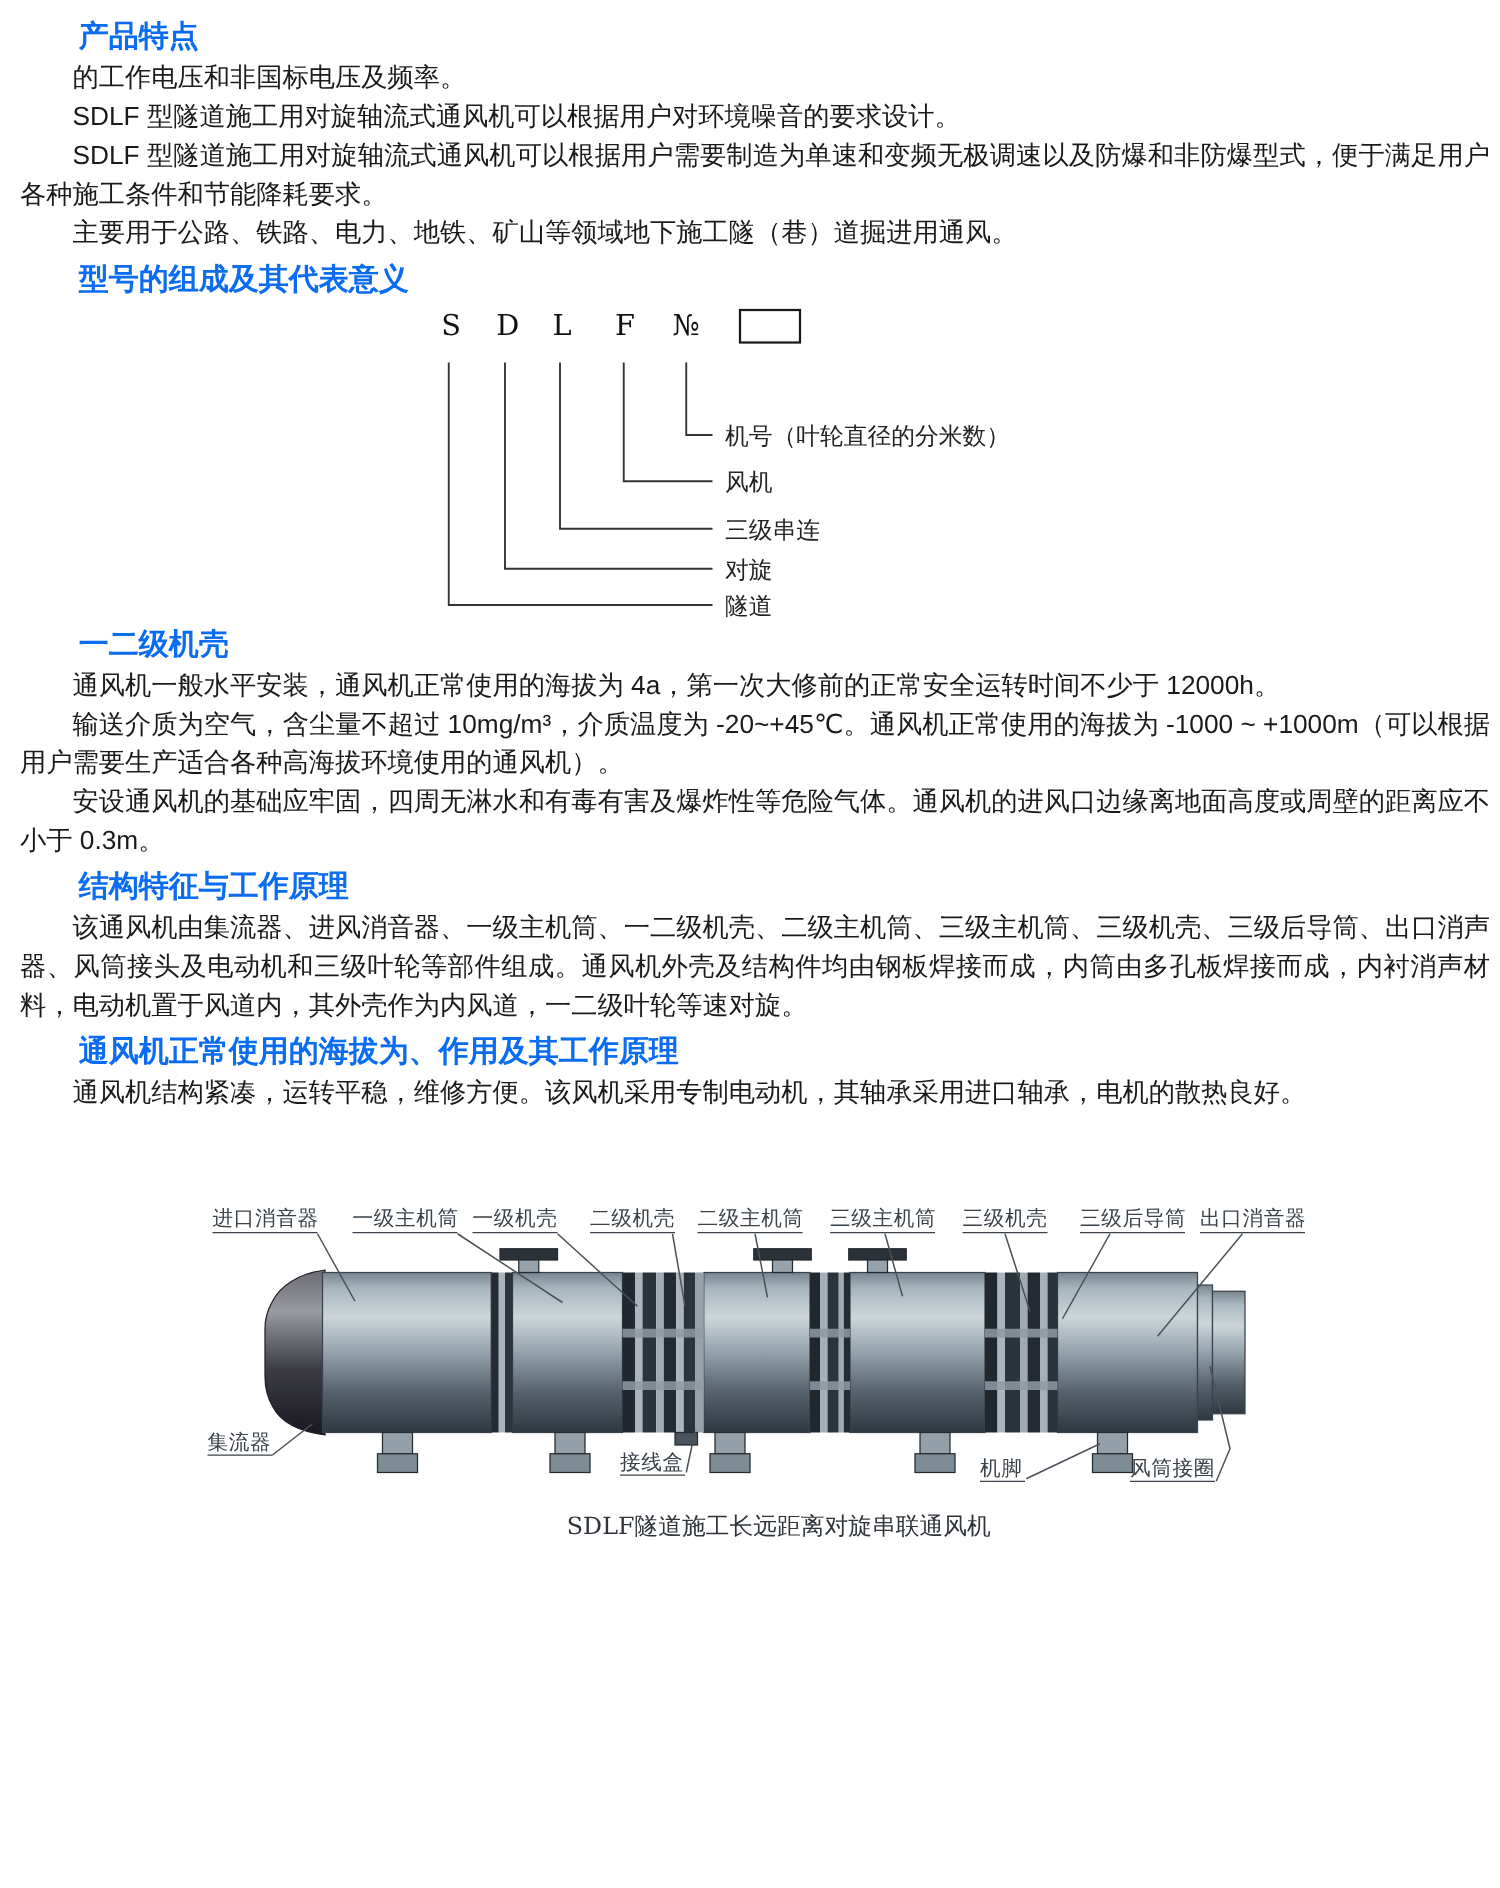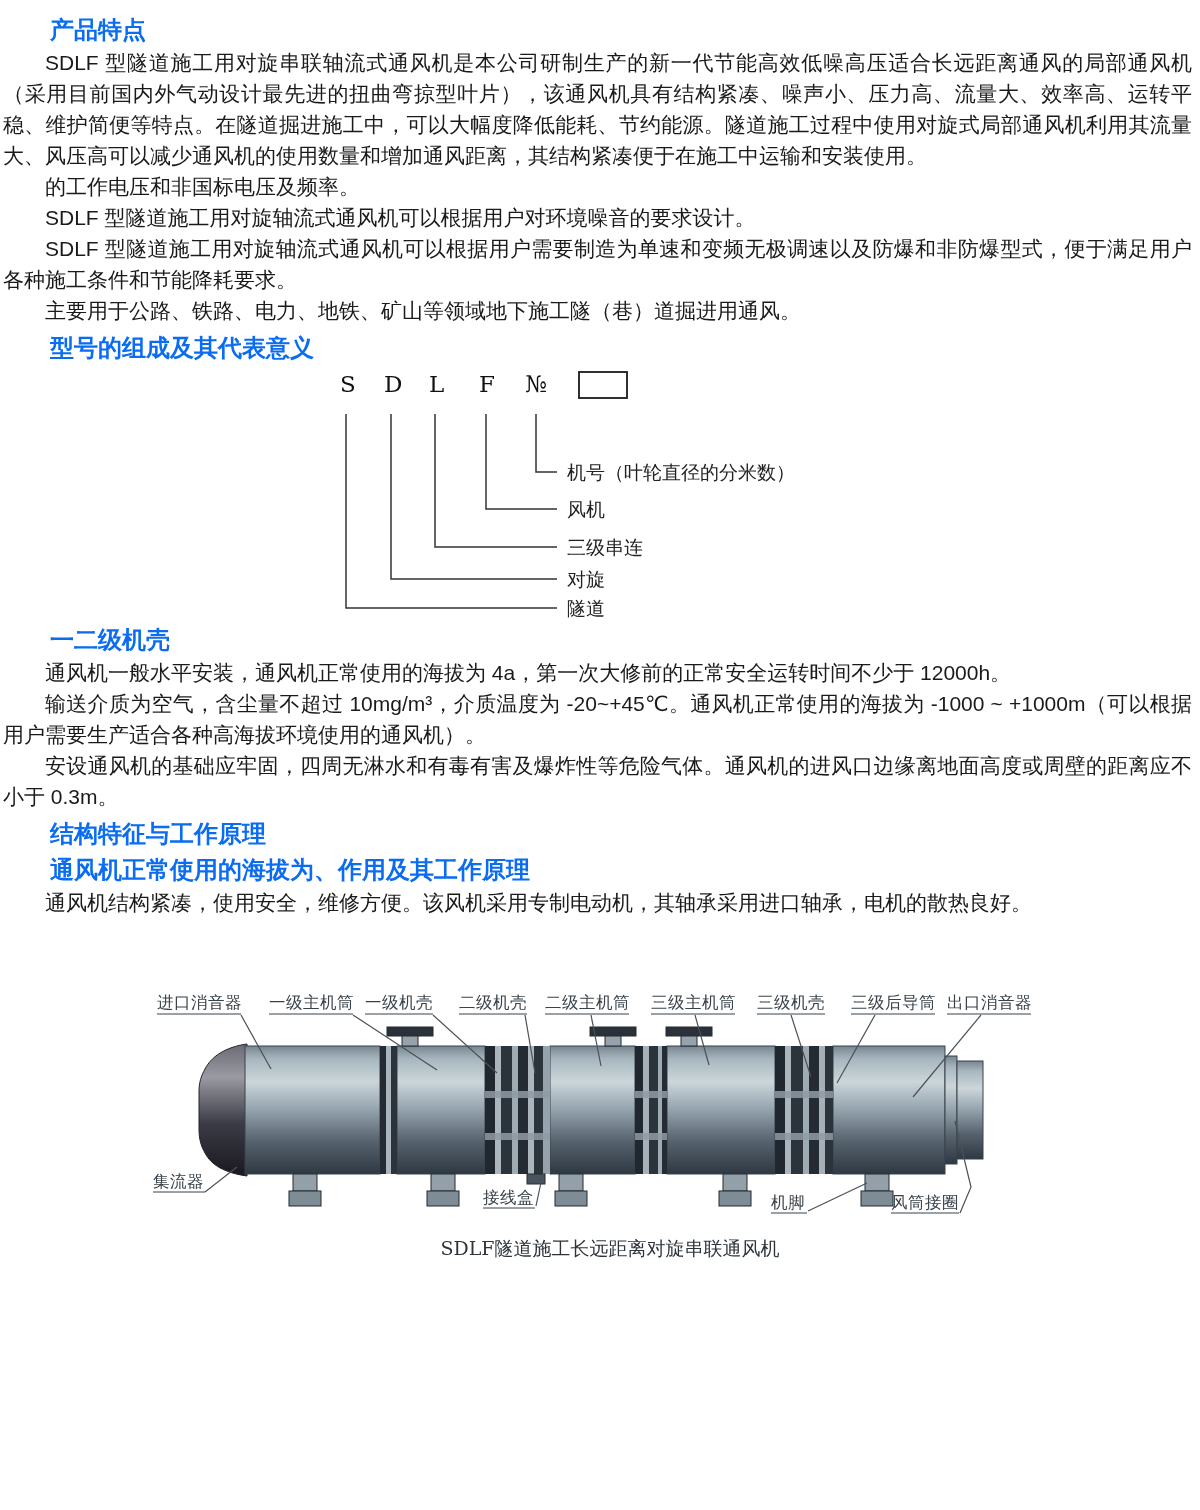--- a/index.html
+++ b/index.html
@@ -1,40 +1,39 @@
 <!DOCTYPE html>
 <html lang="zh" style="--accent: #0a6cf0;"><head>
 <meta charset="utf-8">
 <style>
   html,body{margin:0;padding:0;}
   body{
     width:1200px;height:1510px;overflow:hidden;background:#ffffff;
     font-family:"Liberation Sans","DejaVu Sans",sans-serif;color:#1a1a1a;
   }
-  .doc{padding:8px 8px 0 3px;}
+  .doc{padding:8px 8px 0 16px;}
   h2{
     font-size:24px;line-height:28px;font-weight:bold;
     color:var(--accent,#0a6cf0);
     margin:8px 0 3px 47px;
   }
   p{
     font-size:21px;line-height:31px;margin:0;
     text-indent:2em;text-align:justify;
   }
   .model-svg{display:block;margin:4px 0 0 282px;}
   .fan-svg{display:block;margin:55px 0 0 92px;}
   .serif-txt{font-family:"DejaVu Serif","Liberation Serif",serif;}
 </style>
 </head>
 <body>
 
 <div class="doc">
 
   <h2>产品特点</h2>
-  <p>SDLF 型隧道施工用对旋串联轴流式通风机是本公司研制生产的新一代节能高效低噪高压适合长远距离通风的局部通风机（采用目前国内外气动设计最先进的扭曲弯掠型叶片），该通风机具有结构紧凑、噪声小、压力高、流量大、效率高、运转平稳、维护简便等特点。在隧道掘进施工中，可以大幅度降低能耗、节约能源。隧道施工过程中使用对旋式局部通风机利用其流量大、风压高可以减少通风机的使用数量和增加通风距离，其结构紧凑便于在施工中运输和安装使用。</p>
   <p>的工作电压和非国标电压及频率。</p>
   <p>SDLF 型隧道施工用对旋轴流式通风机可以根据用户对环境噪音的要求设计。</p>
   <p>SDLF 型隧道施工用对旋轴流式通风机可以根据用户需要制造为单速和变频无极调速以及防爆和非防爆型式，便于满足用户各种施工条件和节能降耗要求。</p>
 
   <p>主要用于公路、铁路、电力、地铁、矿山等领域地下施工隧（巷）道掘进用通风。</p>
 
   <h2>型号的组成及其代表意义</h2>
 
   <svg class="model-svg serif-txt" width="770" height="252" viewBox="0 0 770 252">
     <g font-family="'DejaVu Serif','Liberation Serif',serif" font-size="23" fill="#111111">
@@ -60,23 +59,24 @@
       <text x="282" y="249">隧道</text>
     </g>
   </svg>
 
   <h2>一二级机壳</h2>
   <p>通风机一般水平安装，通风机正常使用的海拔为 4a，第一次大修前的正常安全运转时间不少于 12000h。</p>
   <p>输送介质为空气，含尘量不超过 10mg/m³，介质温度为 -20~+45℃。通风机正常使用的海拔为 -1000 ~ +1000m（可以根据用户需要生产适合各种高海拔环境使用的通风机）。</p>
   <p>安设通风机的基础应牢固，四周无淋水和有毒有害及爆炸性等危险气体。通风机的进风口边缘离地面高度或周壁的距离应不小于 0.3m。</p>
 
   <h2>结构特征与工作原理</h2>
+  <p>该通风机由集流器、进风消音器、一级主机筒、一二级机壳、二级主机筒、三级主机筒、三级机壳、三级后导筒、出口消声器、风筒接头及电动机和三级叶轮等部件组成。通风机外壳及结构件均由钢板焊接而成，内筒由多孔板焊接而成，内衬消声材料，电动机置于风道内，其外壳作为内风道，一二级叶轮等速对旋。</p>
 
   <h2>通风机正常使用的海拔为、作用及其工作原理</h2>
-  <p>通风机结构紧凑，使用安全，维修方便。该风机采用专制电动机，其轴承采用进口轴承，电机的散热良好。</p>
+  <p>通风机结构紧凑，运转平稳，维修方便。该风机采用专制电动机，其轴承采用进口轴承，电机的散热良好。</p>
 
   <svg class="fan-svg" width="1000" height="300" viewBox="0 0 1000 300">
     <defs>
       <linearGradient id="tube" x1="0" y1="0" x2="0" y2="1">
         <stop offset="0" stop-color="#76858f"></stop>
         <stop offset="0.10" stop-color="#a7b6be"></stop>
         <stop offset="0.28" stop-color="#ccd6da"></stop>
         <stop offset="0.50" stop-color="#93a2ac"></stop>
         <stop offset="0.75" stop-color="#55616c"></stop>
         <stop offset="1" stop-color="#2e3842"></stop>

